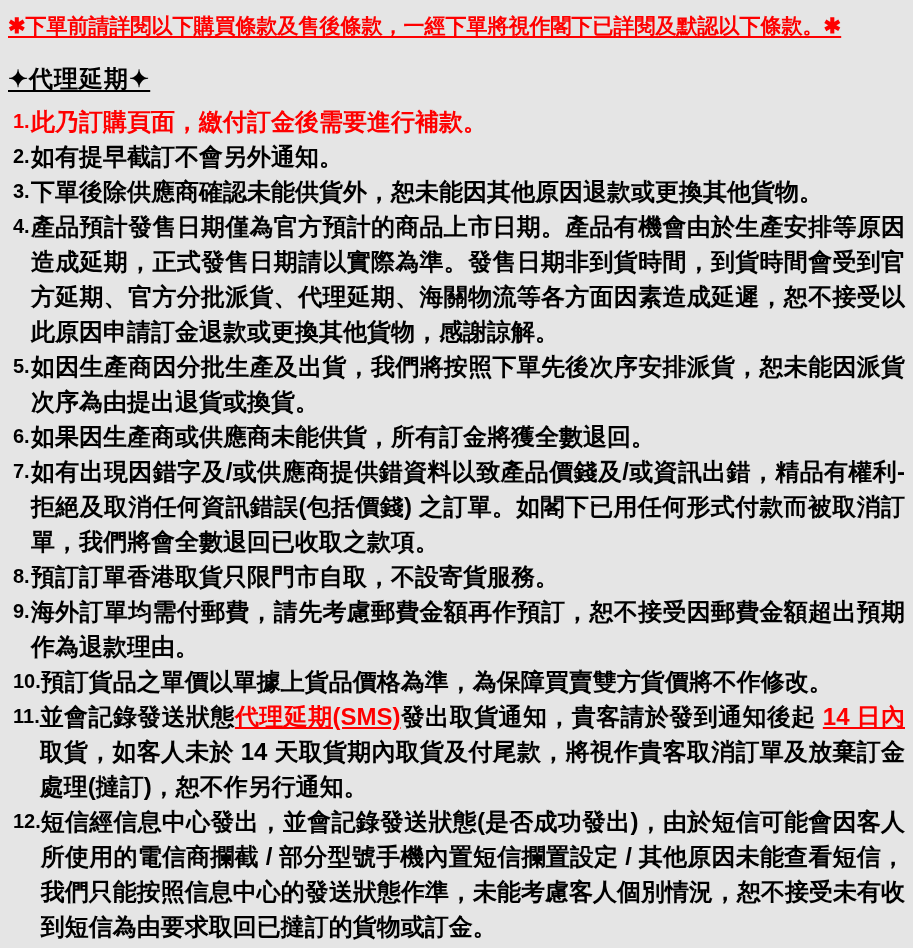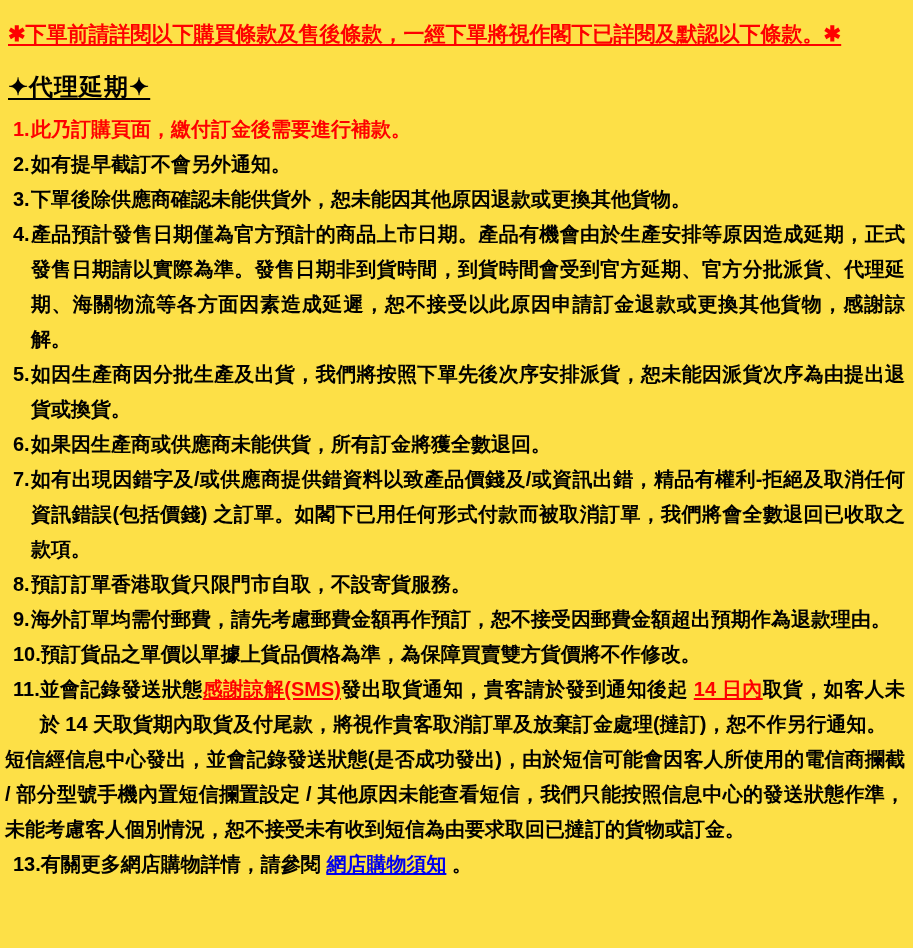--- a/index.html
+++ b/index.html
@@ -1,23 +1,23 @@
 <!DOCTYPE html>
 <html><head>
 <meta charset="utf-8">
 <style>
   * { margin:0; padding:0; box-sizing:border-box; }
   html,body { background:#ffffff; }
   .page {
     width:913px; height:948px;
-    background:#fde047;
+    background:#e5e5e5;
     font-family:"Liberation Sans", sans-serif;
     font-weight:700;
     color:#000000;
-    padding:20px 8px 0 5px;
+    padding:12px 8px 0 5px;
     overflow:hidden;
   }
   .notice {
     color:#fe0000;
     font-size:21px;
     line-height:28px;
     text-decoration:underline;
     text-underline-offset:3px;
     margin-left:3px;
     white-space:nowrap;
@@ -37,21 +37,21 @@
   .term-num {
     flex:0 0 auto;
     min-width:26px;
     padding-left:8px;
     font-size:20px;
     line-height:35px;
     white-space:nowrap;
   }
   .term-text {
     flex:1 1 auto;
-    font-size:20px;
+    font-size:24px;
     line-height:35px;
     text-align:justify;
   }
   .red { color:#fe0000; }
   .red-u { color:#fe0000; text-decoration:underline; text-underline-offset:2px; }
   .link { color:#0000ee; text-decoration:underline; text-underline-offset:2px; cursor:pointer; }
 </style>
 </head>
 <body>
 
@@ -110,24 +110,25 @@
       <div class="term-text">海外訂單均需付郵費，請先考慮郵費金額再作預訂，恕不接受因郵費金額超出預期作為退款理由。</div>
     </div>
 
     <div class="term-row">
       <span class="term-num">10.</span>
       <div class="term-text">預訂貨品之單價以單據上貨品價格為準，為保障買賣雙方貨價將不作修改。</div>
     </div>
 
     <div class="term-row">
       <span class="term-num">11.</span>
-      <div class="term-text"><span>並會記錄發送狀態</span><span class="red-u">感謝諒解(SMS)</span><span>發出取貨通知，貴客請於發到通知後起 </span><span class="red-u">14 日內</span><span>取貨，如客人未於 14 天取貨期內取貨及付尾款，將視作貴客取消訂單及放棄訂金處理(撻訂)，恕不作另行通知。</span></div>
+      <div class="term-text"><span>並會記錄發送狀態</span><span class="red-u">代理延期(SMS)</span><span>發出取貨通知，貴客請於發到通知後起 </span><span class="red-u">14 日內</span><span>取貨，如客人未於 14 天取貨期內取貨及付尾款，將視作貴客取消訂單及放棄訂金處理(撻訂)，恕不作另行通知。</span></div>
     </div>
 
     <div class="term-row">
+      <span class="term-num">12.</span>
       <div class="term-text">短信經信息中心發出，並會記錄發送狀態(是否成功發出)，由於短信可能會因客人所使用的電信商攔截 / 部分型號手機內置短信攔置設定 / 其他原因未能查看短信，我們只能按照信息中心的發送狀態作準，未能考慮客人個別情況，恕不接受未有收到短信為由要求取回已撻訂的貨物或訂金。</div>
     </div>
 
     <div class="term-row">
       <span class="term-num">13.</span>
       <div class="term-text"><span>有關更多網店購物詳情，請參閱 </span><a class="link">網店購物須知</a><span> 。</span></div>
     </div>
 
   </div>
 </div>

